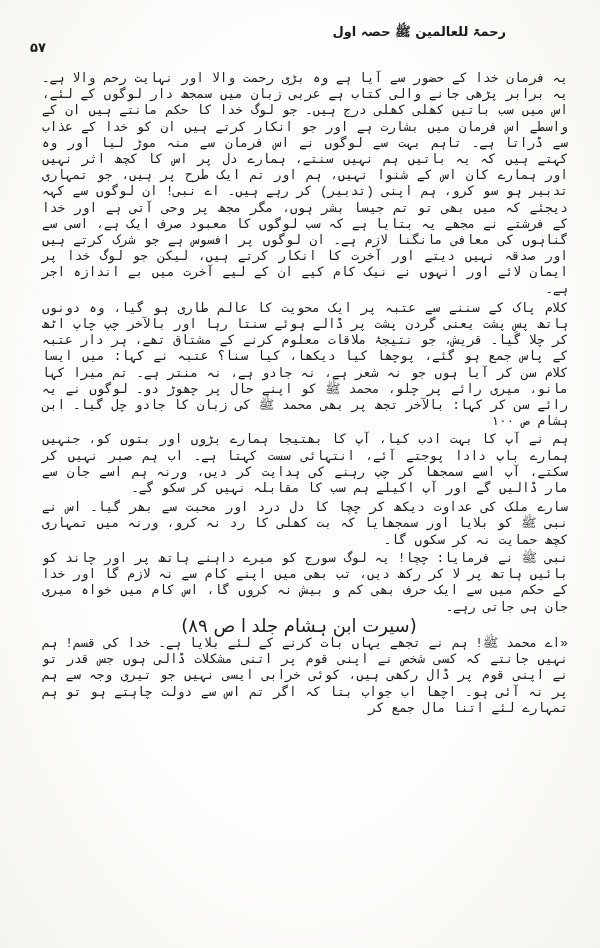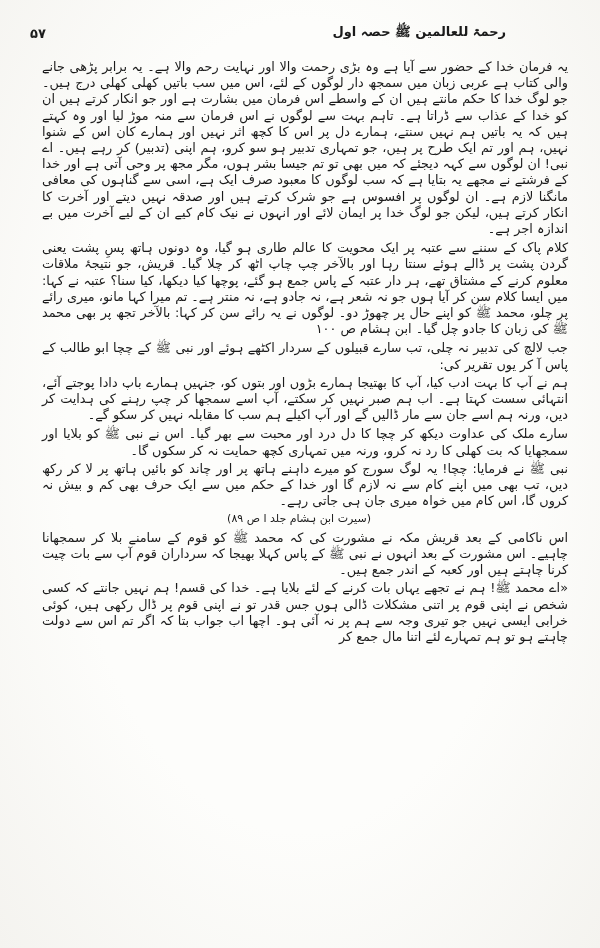--- a/index.html
+++ b/index.html
@@ -17,59 +17,57 @@
   }
   .page-header {
     display:flex;
     justify-content:space-between;
     align-items:flex-start;
     font-size:13px;
     font-weight:bold;
     margin-bottom:16px;
   }
   .book-title { margin-right:62px; letter-spacing:0.2px; }
-  .page-number { font-weight:bold; font-size:13px; margin-top:2px; }
+  .page-number { font-weight:bold; font-size:13px; margin-top:16px; }
   .page-body {
     font-size:12.8px;
     line-height:16.2px;
     text-align:justify;
     text-justify:inter-word;
   }
-  .page-body p { margin:0 0 2px 12px; }
+  .page-body p { margin:0 0 2px 12px;font-family:Liberation Mono, monospace; }
   .page-body p.spaced { margin-top:3px; }
   .citation {
     text-align:center;
-    font-size:11px;
+    font-size:18px;
     margin:0 0 2px 0;
   }
 </style>
 </head>
 <body>
 
 <div class="page">
 
   <header class="page-header">
     <span class="book-title">رحمۃ للعالمین ﷺ حصہ اول</span>
     <span class="page-number">۵۷</span>
   </header>
 
   <main class="page-body">
     <p>یہ فرمان خدا کے حضور سے آیا ہے وہ بڑی رحمت والا اور نہایت رحم والا ہے۔ یہ برابر پڑھی جانے والی کتاب ہے عربی زبان میں سمجھ دار لوگوں کے لئے، اس میں سب باتیں کھلی کھلی درج ہیں۔ جو لوگ خدا کا حکم مانتے ہیں ان کے واسطے اس فرمان میں بشارت ہے اور جو انکار کرتے ہیں ان کو خدا کے عذاب سے ڈراتا ہے۔ تاہم بہت سے لوگوں نے اس فرمان سے منہ موڑ لیا اور وہ کہتے ہیں کہ یہ باتیں ہم نہیں سنتے، ہمارے دل پر اس کا کچھ اثر نہیں اور ہمارے کان اس کے شنوا نہیں، ہم اور تم ایک طرح پر ہیں، جو تمہاری تدبیر ہو سو کرو، ہم اپنی (تدبیر) کر رہے ہیں۔ اے نبی! ان لوگوں سے کہہ دیجئے کہ میں بھی تو تم جیسا بشر ہوں، مگر مجھ پر وحی آتی ہے اور خدا کے فرشتے نے مجھے یہ بتایا ہے کہ سب لوگوں کا معبود صرف ایک ہے، اسی سے گناہوں کی معافی مانگنا لازم ہے۔ ان لوگوں پر افسوس ہے جو شرک کرتے ہیں اور صدقہ نہیں دیتے اور آخرت کا انکار کرتے ہیں، لیکن جو لوگ خدا پر ایمان لائے اور انہوں نے نیک کام کیے ان کے لیے آخرت میں بے اندازہ اجر ہے۔</p>
 
     <p class="spaced">کلام پاک کے سننے سے عتبہ پر ایک محویت کا عالم طاری ہو گیا، وہ دونوں ہاتھ پسِ پشت یعنی گردن پشت پر ڈالے ہوئے سنتا رہا اور بالآخر چپ چاپ اٹھ کر چلا گیا۔ قریش، جو نتیجۂ ملاقات معلوم کرنے کے مشتاق تھے، ہر دار عتبہ کے پاس جمع ہو گئے، پوچھا کیا دیکھا، کیا سنا؟ عتبہ نے کہا: میں ایسا کلام سن کر آیا ہوں جو نہ شعر ہے، نہ جادو ہے، نہ منتر ہے۔ تم میرا کہا مانو، میری رائے پر چلو، محمد ﷺ کو اپنے حال پر چھوڑ دو۔ لوگوں نے یہ رائے سن کر کہا: بالآخر تجھ پر بھی محمد ﷺ کی زبان کا جادو چل گیا۔ ابن ہشام ص ۱۰۰</p>
 
-    <p class="spaced">جب لالچ کی تدبیر نہ چلی، تب سارے قبیلوں کے سردار اکٹھے ہوئے اور نبی ﷺ کے چچا ابو طالب کے پاس آ کر یوں تقریر کی:</p>
 
     <p>ہم نے آپ کا بہت ادب کیا، آپ کا بھتیجا ہمارے بڑوں اور بتوں کو، جنہیں ہمارے باپ دادا پوجتے آئے، انتہائی سست کہتا ہے۔ اب ہم صبر نہیں کر سکتے، آپ اسے سمجھا کر چپ رہنے کی ہدایت کر دیں، ورنہ ہم اسے جان سے مار ڈالیں گے اور آپ اکیلے ہم سب کا مقابلہ نہیں کر سکو گے۔</p>
 
     <p class="spaced">سارے ملک کی عداوت دیکھ کر چچا کا دل درد اور محبت سے بھر گیا۔ اس نے نبی ﷺ کو بلایا اور سمجھایا کہ بت کھلی کا رد نہ کرو، ورنہ میں تمہاری کچھ حمایت نہ کر سکوں گا۔</p>
 
     <p>نبی ﷺ نے فرمایا: چچا! یہ لوگ سورج کو میرے داہنے ہاتھ پر اور چاند کو بائیں ہاتھ پر لا کر رکھ دیں، تب بھی میں اپنے کام سے نہ لازم گا اور خدا کے حکم میں سے ایک حرف بھی کم و بیش نہ کروں گا، اس کام میں خواہ میری جان ہی جاتی رہے۔</p>
 
     <div class="citation">(سیرت ابن ہشام جلد ا ص ۸۹)</div>
 
-    <p>اس ناکامی کے بعد قریش مکہ نے مشورت کی کہ محمد ﷺ کو قوم کے سامنے بلا کر سمجھانا چاہیے۔ اس مشورت کے بعد انہوں نے نبی ﷺ کے پاس کہلا بھیجا کہ سرداران قوم آپ سے بات چیت کرنا چاہتے ہیں اور کعبہ کے اندر جمع ہیں۔</p>
 
 
     <p>«اے محمد ﷺ! ہم نے تجھے یہاں بات کرنے کے لئے بلایا ہے۔ خدا کی قسم! ہم نہیں جانتے کہ کسی شخص نے اپنی قوم پر اتنی مشکلات ڈالی ہوں جس قدر تو نے اپنی قوم پر ڈال رکھی ہیں، کوئی خرابی ایسی نہیں جو تیری وجہ سے ہم پر نہ آئی ہو۔ اچھا اب جواب بتا کہ اگر تم اس سے دولت چاہتے ہو تو ہم تمہارے لئے اتنا مال جمع کر</p>
   </main>
 
 </div>
 
 </body></html>

